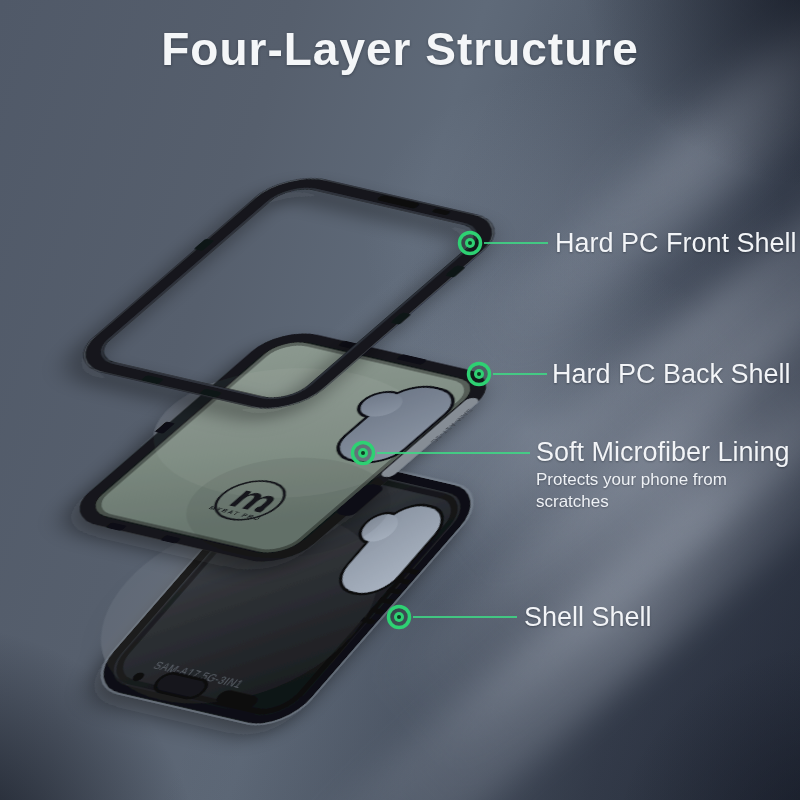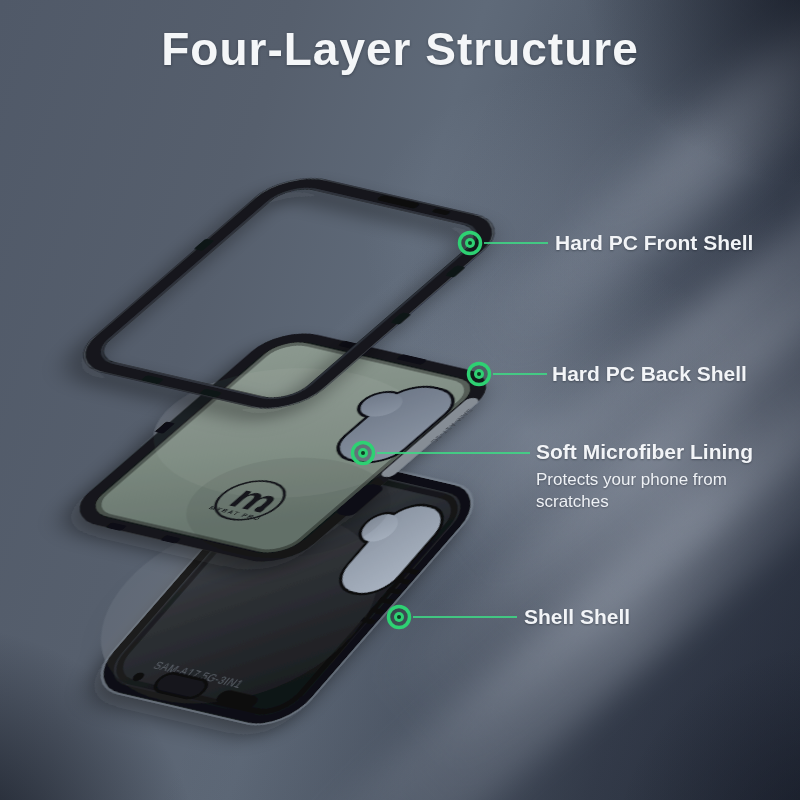--- a/index.html
+++ b/index.html
@@ -23,21 +23,21 @@
       radial-gradient(55% 50% at -8% 108%, rgba(8,12,22,.85), rgba(8,12,22,0) 60%),
       radial-gradient(45% 40% at 106% 106%, rgba(12,16,26,.60), rgba(12,16,26,0) 65%),
       linear-gradient(115deg, rgba(40,46,60,0) 45%, rgba(26,32,45,.38) 100%);}
   svg.scene{position:absolute;inset:0;}
   .title{
     position:absolute;top:22px;left:0;right:0;text-align:center;
     font-size:46px;line-height:54px;font-weight:700;letter-spacing:1px;
     color:#f4f6f8;text-shadow:0 1px 3px rgba(10,14,22,.35);
   }
   .callout{position:absolute;color:#f2f4f7;}
-  .co-label{font-size:21px;line-height:28px;font-weight:700;white-space:nowrap;
+  .co-label{font-size:27px;line-height:28px;font-weight:400;white-space:nowrap;
             text-shadow:0 1px 2px rgba(10,14,22,.35);}
   .co-desc{width:212px;margin-top:3px;font-size:17px;line-height:22px;font-weight:400;
            color:#eef1f5;text-shadow:0 1px 2px rgba(10,14,22,.3);}
   .c1{left:555px;top:229px;} .c2{left:552px;top:360px;}
   .c3{left:536px;top:438px;} .c4{left:524px;top:603px;}
 </style>
 </head>
 <body>
 
 <div class="stage">

